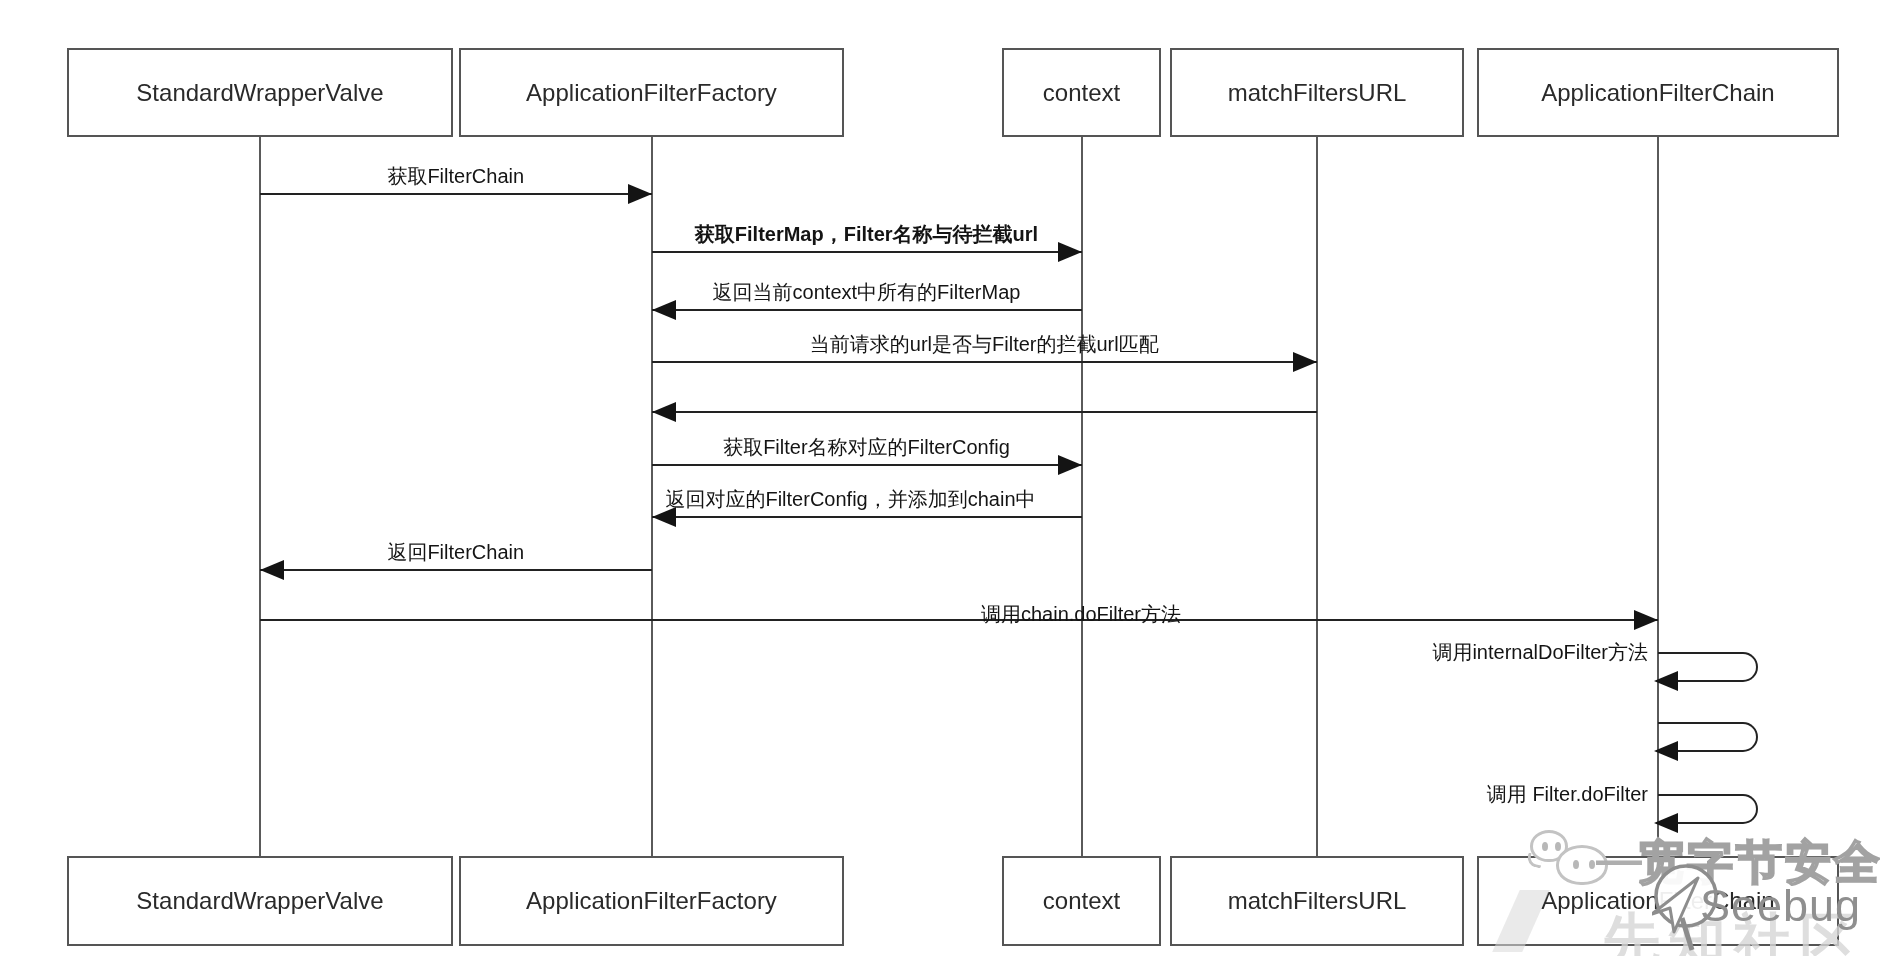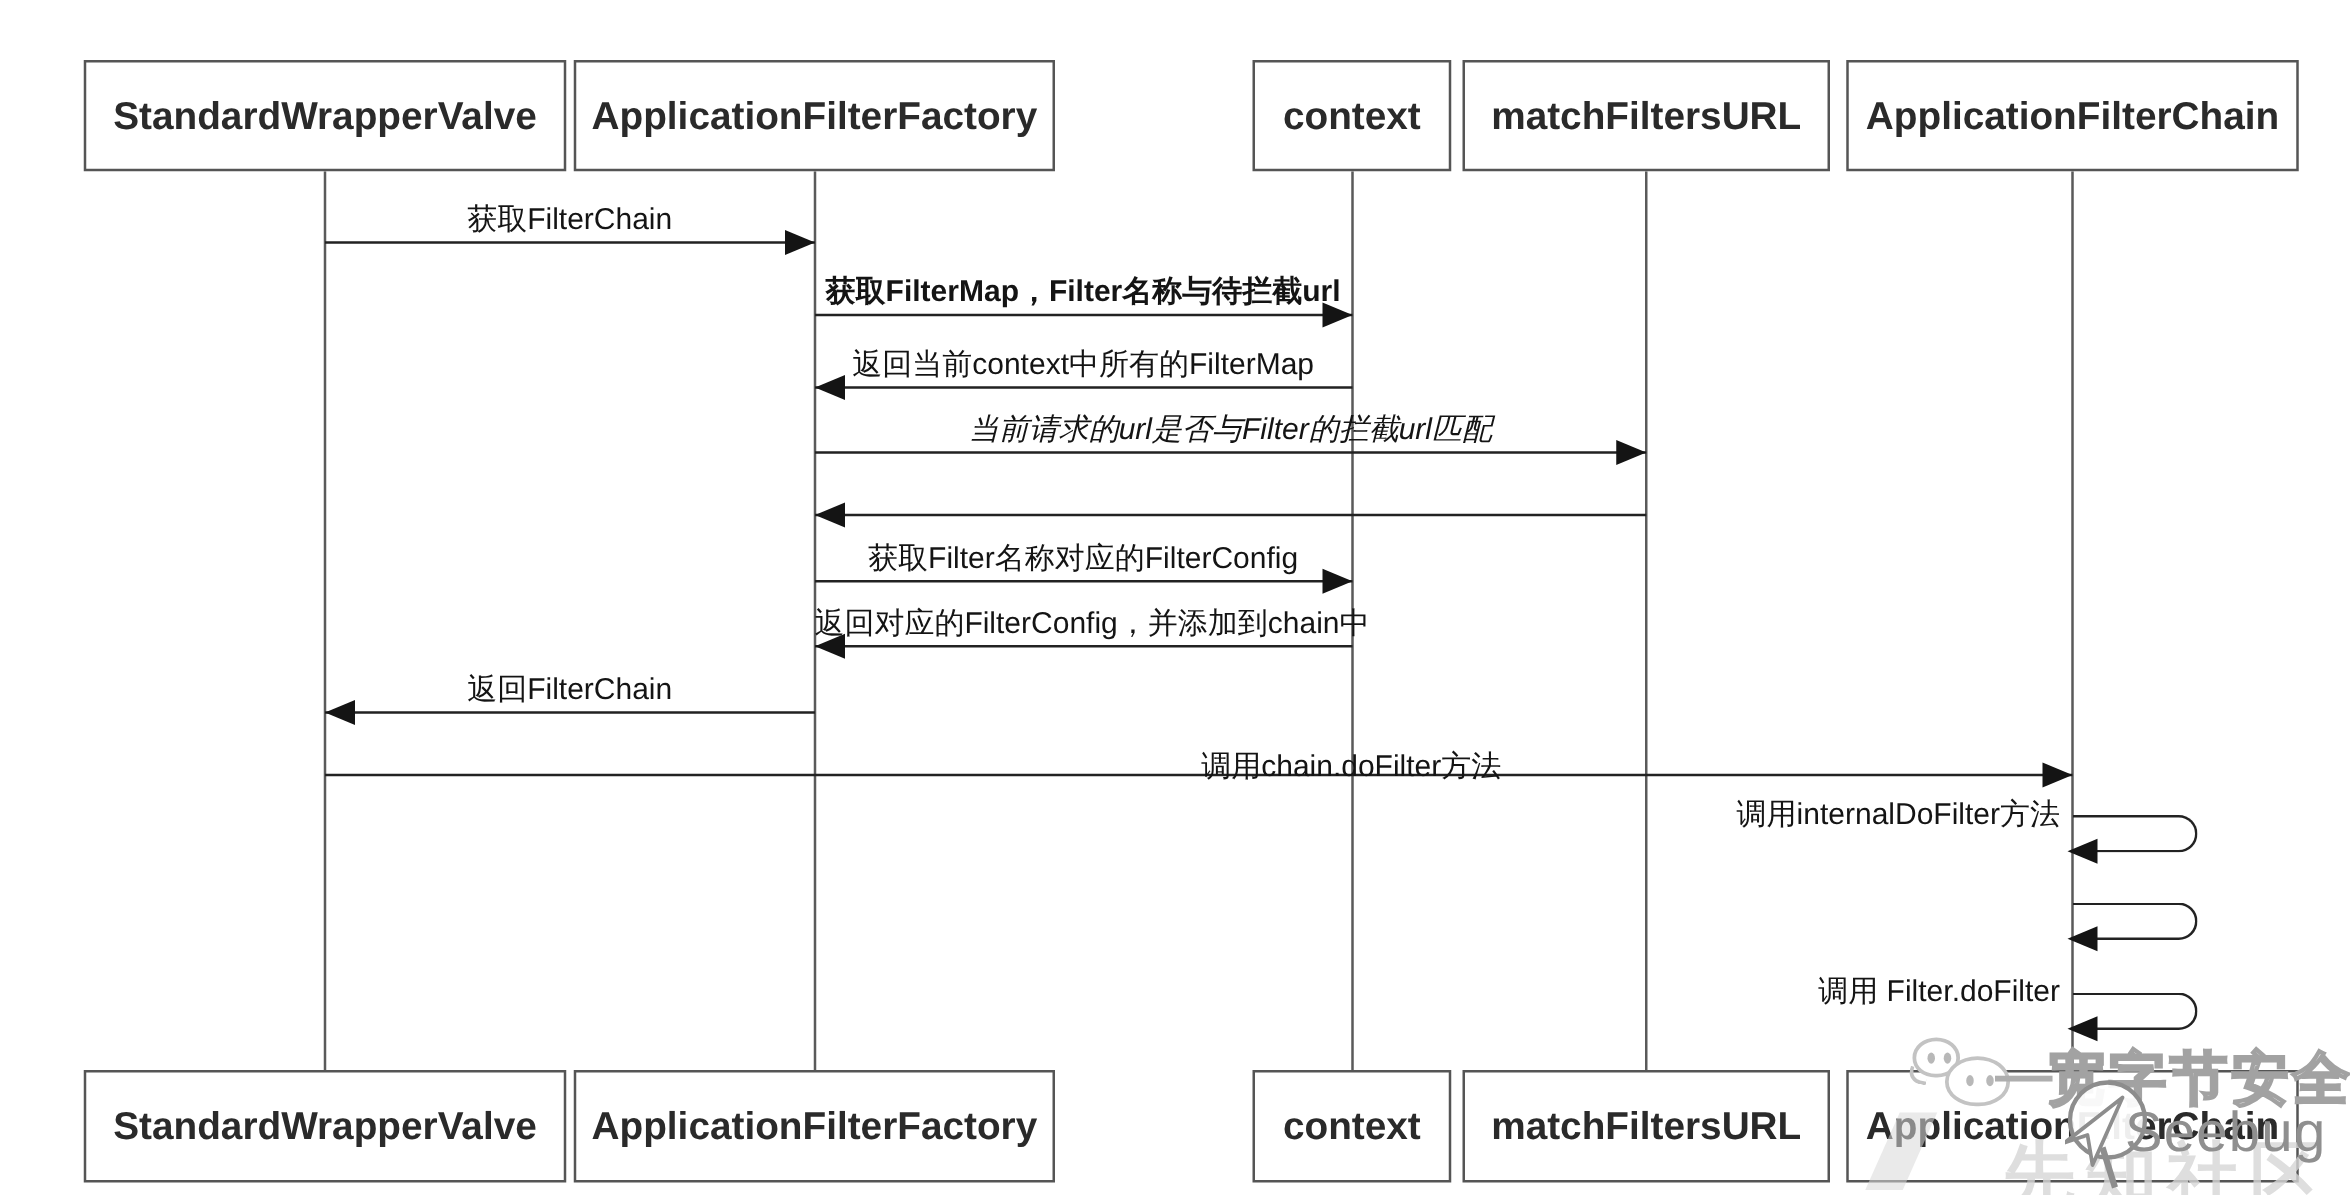--- a/index.html
+++ b/index.html
@@ -3,26 +3,26 @@
 <meta charset="utf-8">
 <style>
   html,body{margin:0;padding:0;background:#fff;}
   #canvas{
     position:relative;width:1880px;height:956px;background:#ffffff;overflow:hidden;
     font-family:"Liberation Sans","DejaVu Sans",sans-serif;color:#1c1c1c;
   }
   .pbox{
     position:absolute;box-sizing:border-box;border:2px solid #555;background:#fff;
     display:flex;align-items:center;justify-content:center;
-    font-size:31px;color:#2a2a2a;white-space:nowrap;z-index:1;font-weight:bold;
+    font-size:24px;color:#2a2a2a;white-space:nowrap;z-index:1;
   }
   .lifeline{position:absolute;width:2px;background:#5a5a5a;z-index:0;}
   .mline{position:absolute;height:2px;background:#222;z-index:2;}
   .mlabel{
-    position:absolute;font-size:24px;color:#141414;text-align:center;
+    position:absolute;font-size:20px;color:#141414;text-align:center;
     white-space:nowrap;height:24px;line-height:24px;z-index:2;
   }
   .arr{position:absolute;width:0;height:0;border-top:10px solid transparent;border-bottom:10px solid transparent;z-index:3;}
   .arr.right{border-left:24px solid #141414;}
   .arr.left{border-right:24px solid #141414;}
   .loop{
     position:absolute;box-sizing:border-box;border:2px solid #222;border-left:none;
     border-radius:0 17px 17px 0;background:transparent;z-index:2;
   }
   .loop-label{text-align:right;}
@@ -97,21 +97,21 @@
     <div class="arr right" style="left: 627.5px; top: 184px;"></div>
     <div class="mlabel" style="left: 260px; top: 164px; width: 391.5px;">获取FilterChain</div>
     <div class="mline" style="left: 651.5px; top: 251px; width: 430px;"></div>
     <div class="arr right" style="left: 1057.5px; top: 242px;"></div>
     <div class="mlabel" style="left: 651.5px; top: 222px; width: 430px; font-weight: bold;">获取FilterMap，Filter名称与待拦截url</div>
     <div class="mline" style="left: 651.5px; top: 309px; width: 430px;"></div>
     <div class="arr left" style="left: 651.5px; top: 300px;"></div>
     <div class="mlabel" style="left: 651.5px; top: 280px; width: 430px;">返回当前context中所有的FilterMap</div>
     <div class="mline" style="left: 651.5px; top: 361px; width: 665.5px;"></div>
     <div class="arr right" style="left: 1293px; top: 352px;"></div>
-    <div class="mlabel" style="left: 651.5px; top: 332px; width: 665.5px; font-style: italic;">当前请求的url是否与Filter的拦截url匹配</div>
+    <div class="mlabel" style="left: 651.5px; top: 332px; width: 665.5px;">当前请求的url是否与Filter的拦截url匹配</div>
     <div class="mline" style="left: 651.5px; top: 411px; width: 665.5px;"></div>
     <div class="arr left" style="left: 651.5px; top: 402px;"></div>
     <div class="mline" style="left: 651.5px; top: 464px; width: 430px;"></div>
     <div class="arr right" style="left: 1057.5px; top: 455px;"></div>
     <div class="mlabel" style="left: 651.5px; top: 435px; width: 430px;">获取Filter名称对应的FilterConfig</div>
     <div class="mline" style="left: 651.5px; top: 516px; width: 430px;"></div>
     <div class="arr left" style="left: 651.5px; top: 507px;"></div>
     <div class="mlabel" style="left: 651.5px; top: 487px; width: 398px;">返回对应的FilterConfig，并添加到chain中</div>
     <div class="mline" style="left: 260px; top: 569px; width: 391.5px;"></div>
     <div class="arr left" style="left: 260px; top: 560px;"></div>

